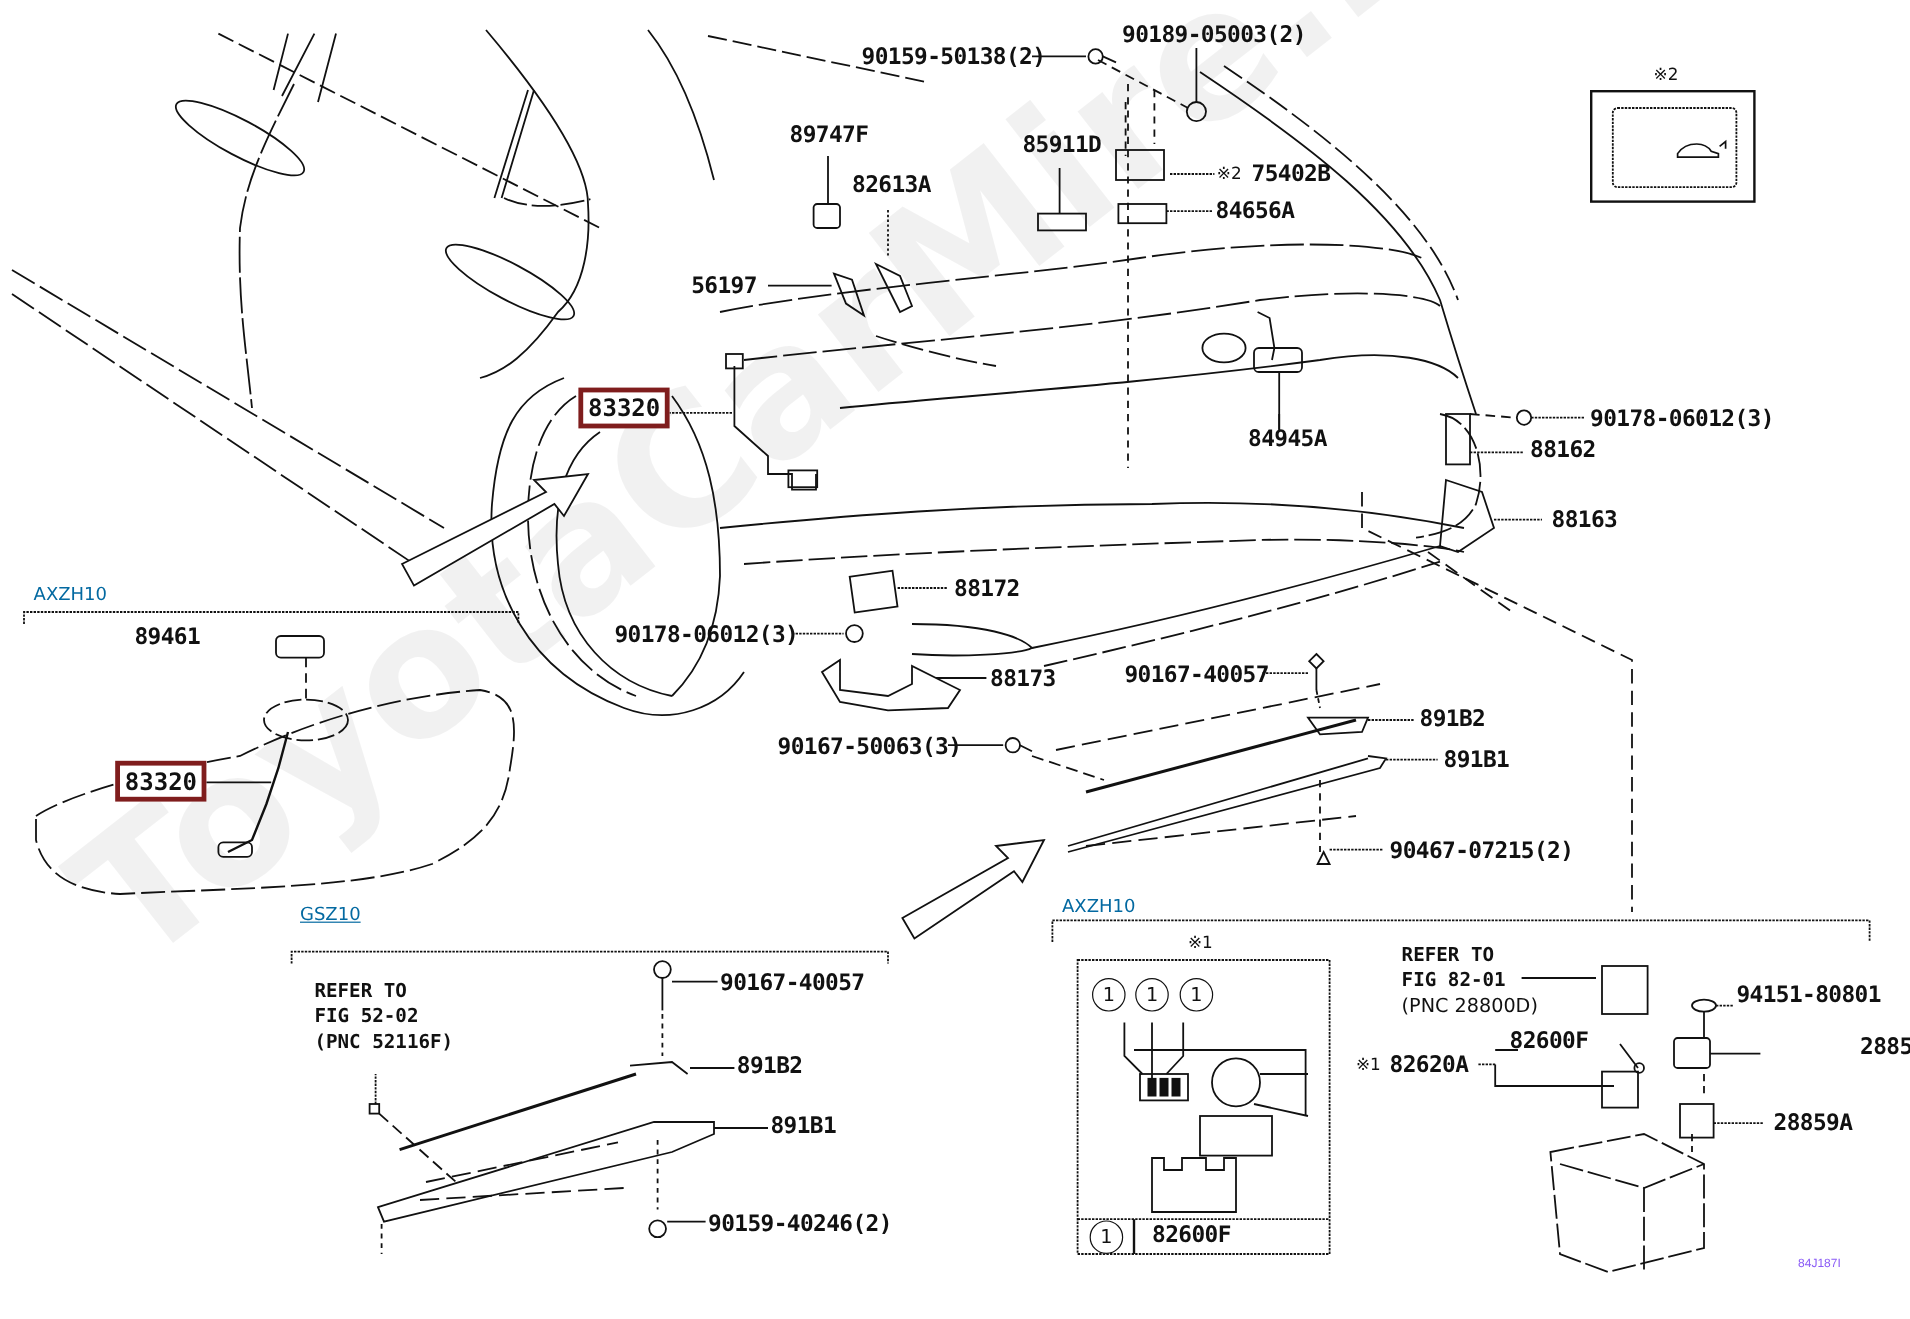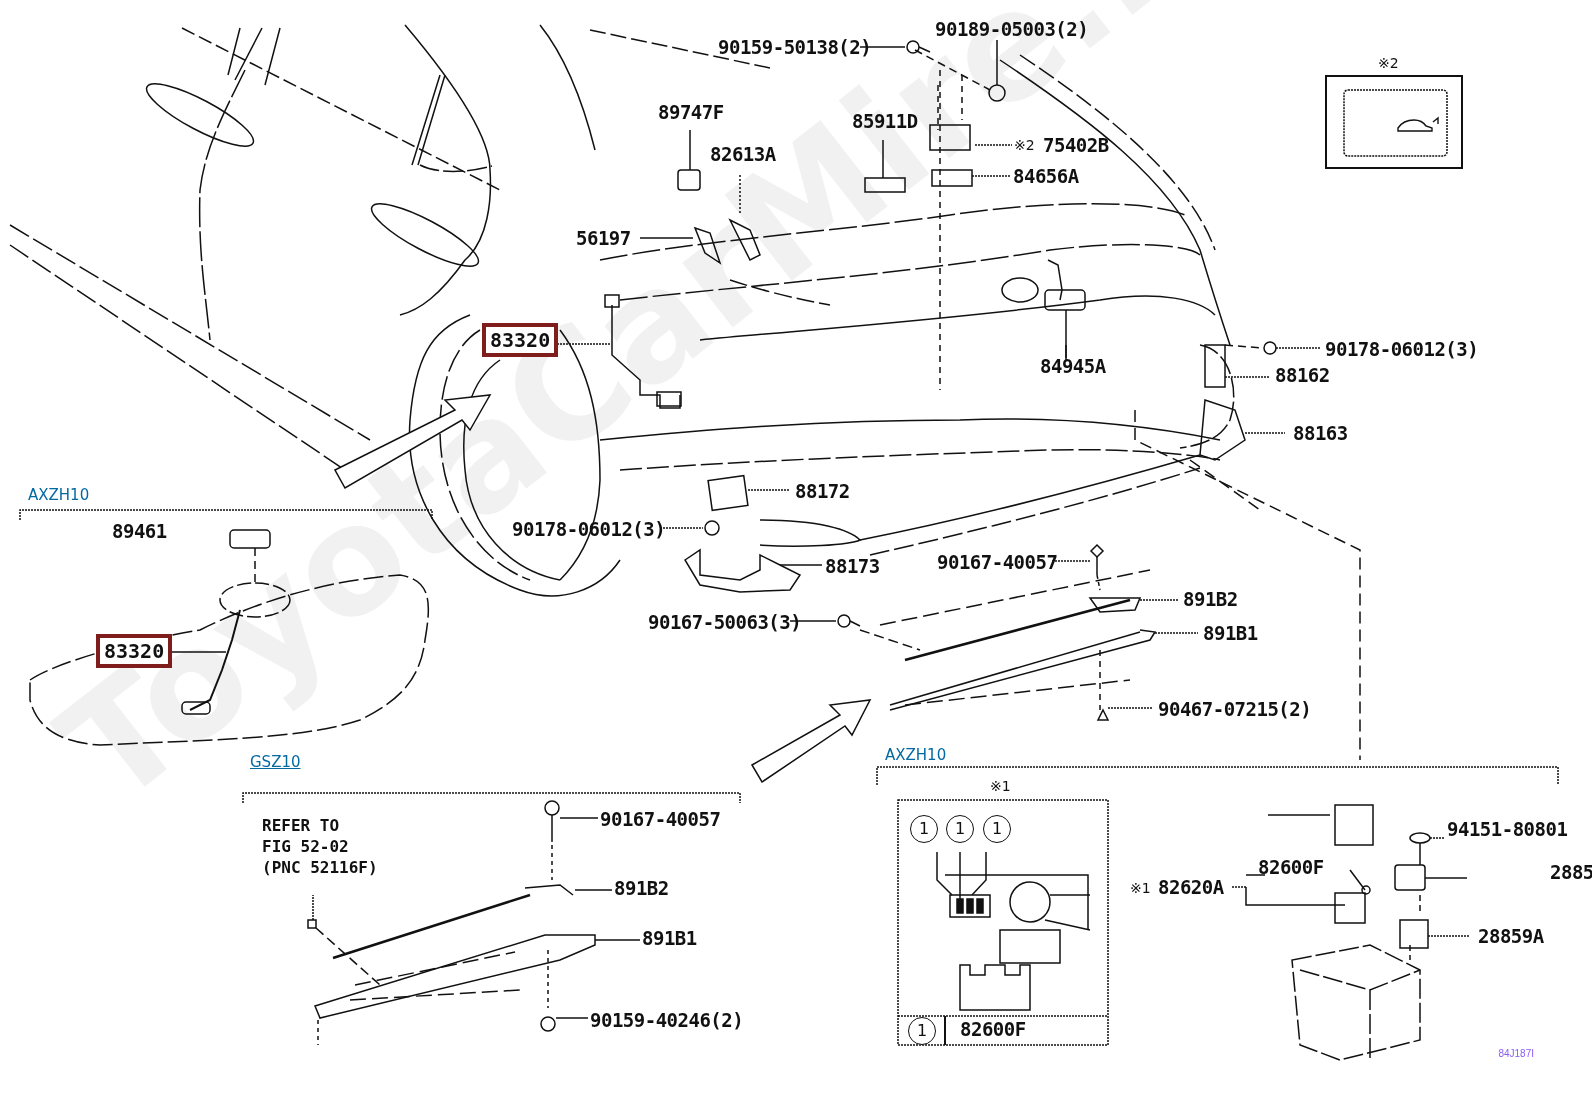--- a/index.html
+++ b/index.html
@@ -256,20 +256,23 @@
   <div class="lbl" style="left:642px;top:929px;">891B1</div>
   <div class="lbl sm" style="left:590px;top:1011px;">90159-40246(2)</div>
 
   <div class="cap" style="left:885px;top:748px;">AXZH10</div>
   <div class="mark" style="left:990px;top:778px;">※1</div>
   <div class="circ" style="left:910px;top:815px;">1</div>
   <div class="circ" style="left:946px;top:815px;">1</div>
   <div class="circ" style="left:983px;top:815px;">1</div>
   <div class="circ" style="left:908px;top:1017px;">1</div>
   <div class="lbl" style="left:960px;top:1020px;">82600F</div>
+  <div class="note" style="left:1168px;top:785px;"><span>REFER TO</span>
+<span>FIG 82-01</span>
+<span class="plain">(PNC 28800D)</span></div>
   <div class="lbl sm" style="left:1447px;top:820px;">94151-80801</div>
   <div class="lbl" style="left:1258px;top:858px;">82600F</div>
   <div class="mark" style="left:1130px;top:880px;">※1</div>
   <div class="lbl" style="left:1158px;top:878px;">82620A</div>
   <div class="lbl" style="left:1550px;top:863px;">28850C</div>
   <div class="lbl" style="left:1478px;top:927px;">28859A</div>
 
   <div class="figid">84J187I</div>
 </div>
 

